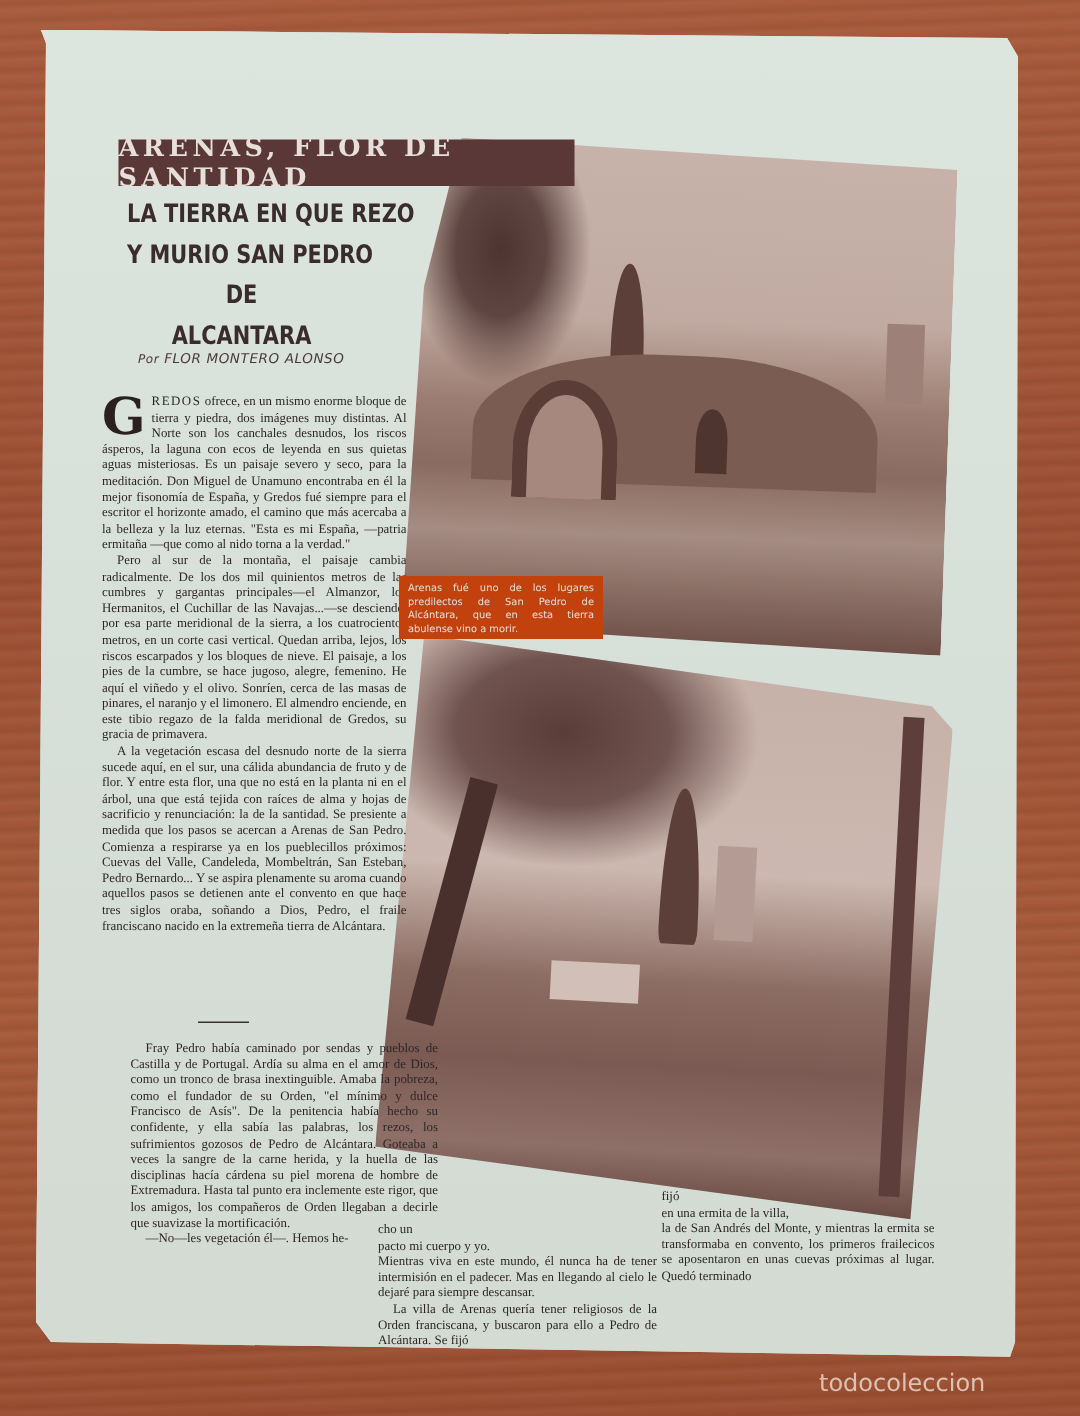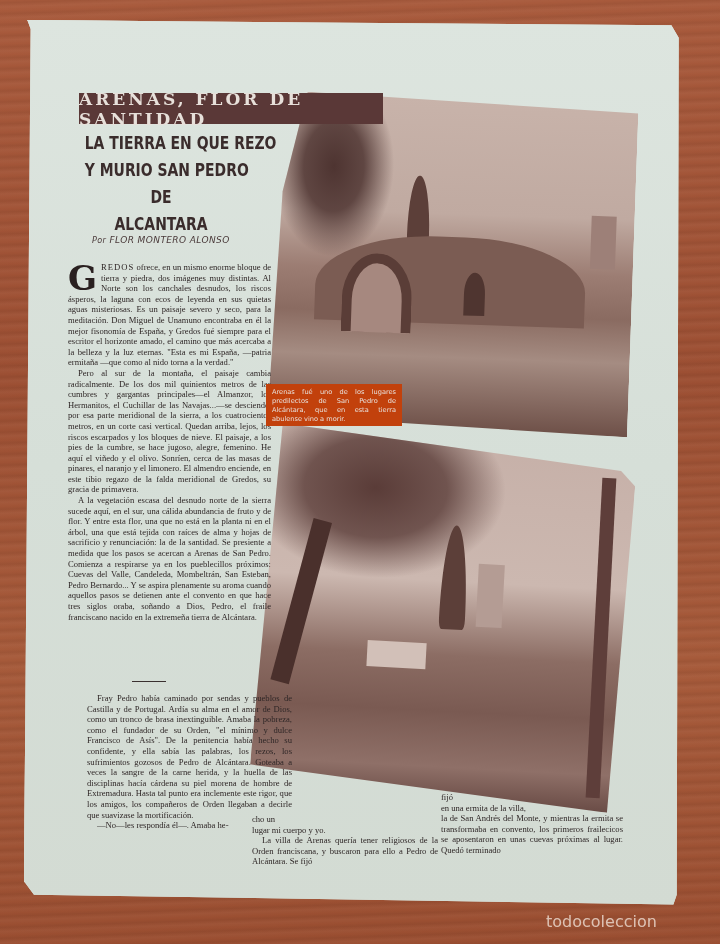--- a/index.html
+++ b/index.html
@@ -226,26 +226,27 @@
     <span class="dropcap">G</span><span class="smallcaps">REDOS</span> <span>ofrece, en un mismo enorme bloque de tierra y piedra, dos imágenes muy distintas. Al Norte son los canchales desnudos, los riscos ásperos, la laguna con ecos de leyenda en sus quietas aguas misteriosas. Es un paisaje severo y seco, para la meditación. Don Miguel de Unamuno encontraba en él la mejor fisonomía de España, y Gredos fué siempre para el escritor el horizonte amado, el camino que más acercaba a la belleza y la luz eternas. "Esta es mi España, —patria ermitaña —que como al nido torna a la verdad."</span>
   </p>
   <p>Pero al sur de la montaña, el paisaje cambia radicalmente. De los dos mil quinientos metros de las cumbres y gargantas principales—el Almanzor, los Hermanitos, el Cuchillar de las Navajas...—se desciende, por esa parte meridional de la sierra, a los cuatrocientos metros, en un corte casi vertical. Quedan arriba, lejos, los riscos escarpados y los bloques de nieve. El paisaje, a los pies de la cumbre, se hace jugoso, alegre, femenino. He aquí el viñedo y el olivo. Sonríen, cerca de las masas de pinares, el naranjo y el limonero. El almendro enciende, en este tibio regazo de la falda meridional de Gredos, su gracia de primavera.</p>
   <p>A la vegetación escasa del desnudo norte de la sierra sucede aquí, en el sur, una cálida abundancia de fruto y de flor. Y entre esta flor, una que no está en la planta ni en el árbol, una que está tejida con raíces de alma y hojas de sacrificio y renunciación: la de la santidad. Se presiente a medida que los pasos se acercan a Arenas de San Pedro. Comienza a respirarse ya en los pueblecillos próximos: Cuevas del Valle, Candeleda, Mombeltrán, San Esteban, Pedro Bernardo... Y se aspira plenamente su aroma cuando aquellos pasos se detienen ante el convento en que hace tres siglos oraba, soñando a Dios, Pedro, el fraile franciscano nacido en la extremeña tierra de Alcántara.</p>
 </div>
 
 <div class="divider"></div>
 
 <div class="col col1b">
   <p>Fray Pedro había caminado por sendas y pueblos de Castilla y de Portugal. Ardía su alma en el amor de Dios, como un tronco de brasa inextinguible. Amaba la pobreza, como el fundador de su Orden, "el mínimo y dulce Francisco de Asís". De la penitencia había hecho su confidente, y ella sabía las palabras, los rezos, los sufrimientos gozosos de Pedro de Alcántara. Goteaba a veces la sangre de la carne herida, y la huella de las disciplinas hacía cárdena su piel morena de hombre de Extremadura. Hasta tal punto era inclemente este rigor, que los amigos, los compañeros de Orden llegaban a decirle que suavizase la mortificación.</p>
-  <p>—No—les respondía él—. Amaba he-</p>
+  <p>—No—les vegetación él—. Hemos he-</p>
 </div>
 
 <div class="col col2">
   <p class="nodent">cho un</p>
-  <p class="nodent">lugar mi cuerpo y yo.</p>
+  <p class="nodent">pacto mi cuerpo y yo.</p>
+  <p class="nodent">Mientras viva en este mundo, él nunca ha de tener intermisión en el padecer. Mas en llegando al cielo le dejaré para siempre descansar.</p>
   <p>La villa de Arenas quería tener religiosos de la Orden franciscana, y buscaron para ello a Pedro de Alcántara. Se fijó</p>
 </div>
 
 <div class="col col3">
   <p class="nodent">fijó</p>
   <p class="nodent">en una ermita de la villa,</p>
   <p class="nodent">la de San Andrés del Monte, y mientras la ermita se transformaba en convento, los primeros frailecicos se aposentaron en unas cuevas próximas al lugar. Quedó terminado</p>
 </div>
 
 <div class="watermark">todocoleccion</div>

